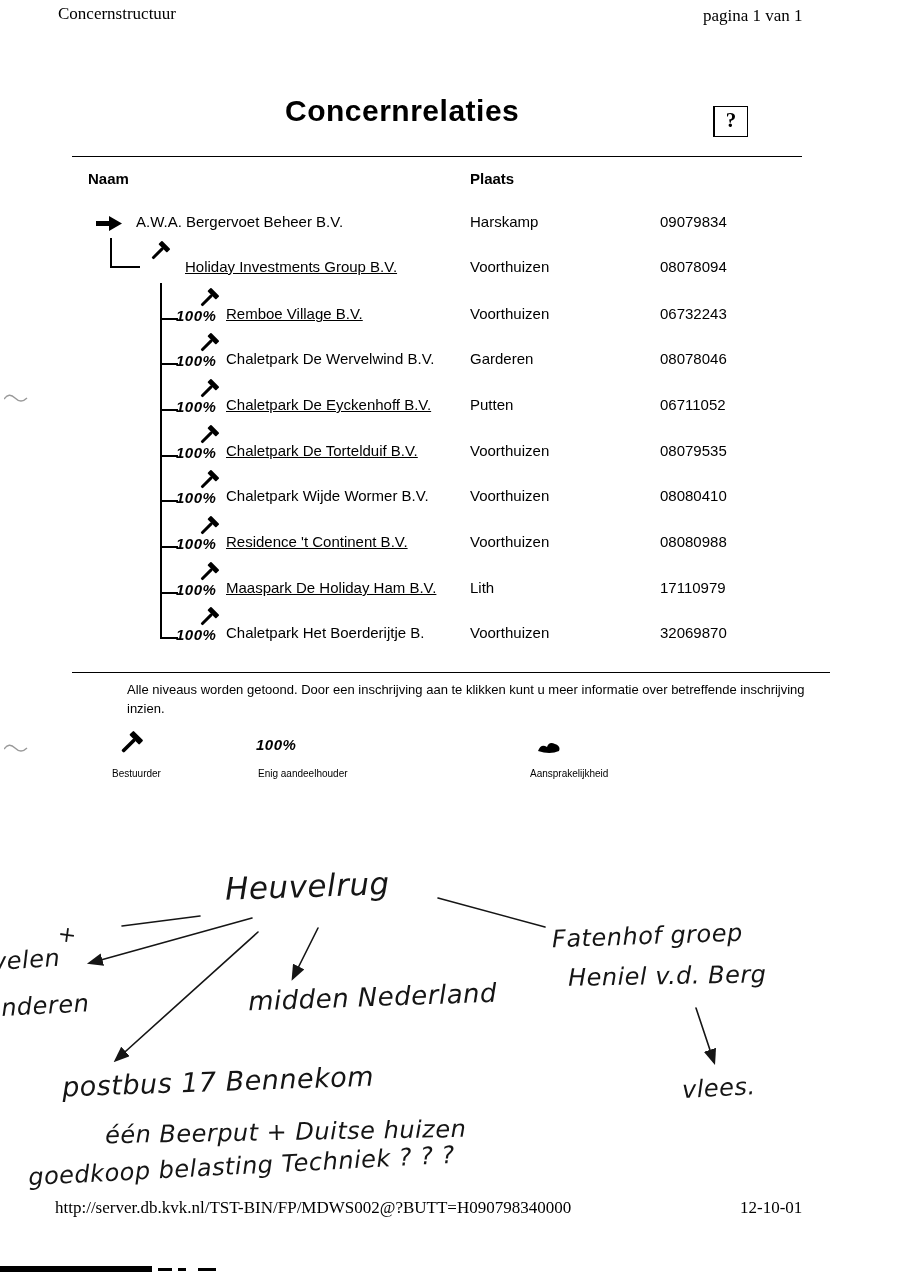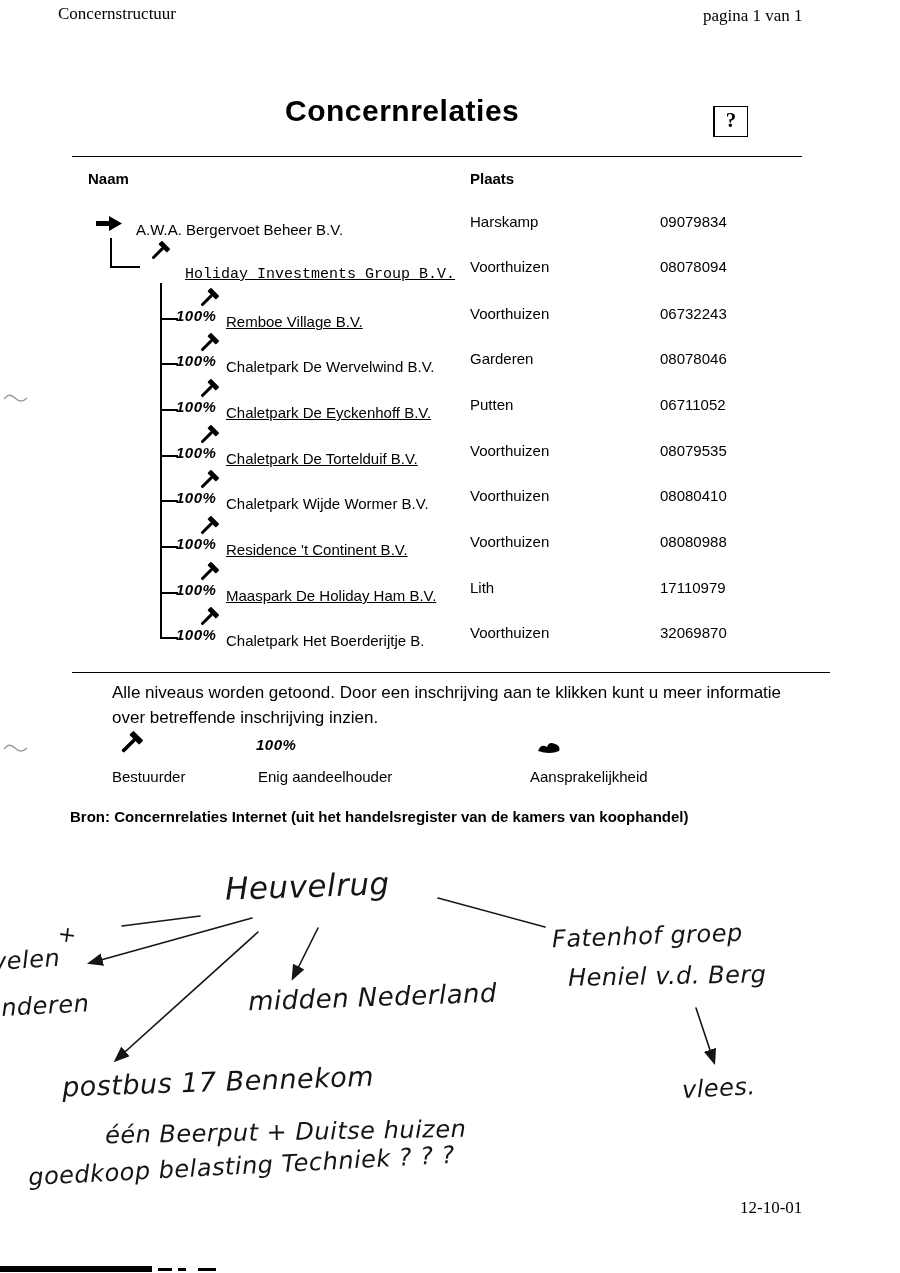--- a/index.html
+++ b/index.html
@@ -14,34 +14,34 @@
            font-family:"Liberation Sans", sans-serif; }
   .help {
     width:32px; height:29px; border:1px solid #000; border-left-width:2px;
     text-align:center; line-height:27px; font-weight:900; font-size:21px;
     font-family:"Liberation Serif", serif;
   }
   .hr { height:0; border-top:2px solid #000; }
   .hr.thin { border-top-width:1.5px; }
   .hdr { font-weight:bold; font-size:15px; }
   .row { position:absolute; left:0; width:100%; height:24px; font-size:15px; }
-  .row .name { position:absolute; top:0; white-space:nowrap;margin-top:8px; }
+  .row .name { position:absolute; top:0; white-space:nowrap; }
   .row .name.underline { text-decoration:underline; }
   .row .place { position:absolute; left:470px; top:0; }
   .row .kvk { position:absolute; left:660px; top:0; }
   .share { position:absolute; font-weight:bold; font-style:italic; font-size:15px;
            letter-spacing:0.5px; }
   .icon-slot { position:absolute; line-height:0; }
   .connector { position:absolute; border-color:#000; }
   .vline { border-left:2px solid #000; }
   .tick { border-top:2px solid #000; }
   .lshape { border-left:2px solid #000; border-bottom:2px solid #000; }
-  .note { font-size:17px; line-height:1.45; }
+  .note { font-size:13px; line-height:1.45;margin-left:15px; }
   .bold15 { font-size:15px; font-weight:bold; }
-  .label15 { font-size:15px; }
+  .label15 { font-size:10px; }
   .hand { position:absolute; font-family:"DejaVu Sans", sans-serif; font-style:italic;
           color:#151515; white-space:nowrap; letter-spacing:0.5px; }
   .scanbar { position:absolute; background:#000; }
 </style>
 </head>
 <body>
 
 <div class="page">
 
   <div class="abs serif" style="left:58px; top:4px">Concernstructuur</div>
@@ -68,21 +68,21 @@
         <span class="place">Harskamp</span>
         <span class="kvk">09079834</span>
       </div>
       <div class="row" style="top: 258px;">
         <span class="icon-slot" style="left: 147px; top: -18px;"><svg width="24" height="24" viewBox="0 0 26 26">
             <g transform="rotate(45 13 13)" fill="#000">
               <rect x="11.4" y="7" width="3.2" height="16" rx="1.2"></rect>
               <rect x="6.5" y="2" width="13" height="5.5" rx="1"></rect>
             </g>
           </svg></span>
-        <span class="name underline" style="left: 185px; font-family: Liberation Mono, monospace;">Holiday Investments Group B.V.</span>
+        <span class="name underline" style="left: 185px;">Holiday Investments Group B.V.</span>
         <span class="place">Voorthuizen</span>
         <span class="kvk">08078094</span>
       </div>
       <div class="abs connector tick" style="left: 160px; top: 318px; width: 18px;"></div>
       <div class="row" style="top: 305px;">
         <span class="icon-slot" style="left: 196px; top: -18px;"><svg width="24" height="24" viewBox="0 0 26 26">
             <g transform="rotate(45 13 13)" fill="#000">
               <rect x="11.4" y="7" width="3.2" height="16" rx="1.2"></rect>
               <rect x="6.5" y="2" width="13" height="5.5" rx="1"></rect>
             </g>
@@ -202,21 +202,20 @@
     <span class="abs icon-slot" style="left:536px; top:740px">
       <svg width="26" height="14" viewBox="0 0 26 14" fill="#000">
         <path d="M2 11 Q5 3 11 7 Q13 1 19 4 Q25 6 23 11 Q14 15 2 11 Z"></path>
         </svg>
     </span>
     <span class="abs label15" style="left:112px; top:768px">Bestuurder</span>
     <span class="abs label15" style="left:258px; top:768px">Enig aandeelhouder</span>
     <span class="abs label15" style="left:530px; top:768px">Aansprakelijkheid</span>
   </div>
 
-  <div class="abs bold15" style="left:70px; top:808px">Bron: Concernrelaties Internet (uit het handelsregister van de kamers van koophandel)</div>
 
   <svg class="abs" style="left:0; top:850px" width="900" height="420">
     <defs>
       <marker id="ah" markerWidth="10" markerHeight="8" refX="8" refY="4" orient="auto">
         <path d="M0 0 L10 4 L0 8 z" fill="#151515"></path>
       </marker>
     </defs>
     <g stroke="#151515" stroke-width="1.6" fill="none" stroke-linecap="round">
       <line x1="200" y1="66" x2="122" y2="76"></line>
       <line x1="252" y1="68" x2="90" y2="113" marker-end="url(#ah)"></line>
@@ -239,20 +238,21 @@
   <div class="hand" style="left:105px; top:1118px; font-size:24px; transform:rotate(-1deg)">één Beerput + Duitse huizen</div>
   <div class="hand" style="left:28px; top:1152px; font-size:24px; transform:rotate(-3deg)">goedkoop belasting Techniek ? ? ?</div>
 
   <svg class="abs" style="left:4px; top:392px" width="30" height="12">
     <path d="M0 7 q5 -7 11 -1 q6 6 12 0" stroke="#999" fill="none" stroke-width="1.3"></path>
     </svg>
   <svg class="abs" style="left:4px; top:742px" width="30" height="12">
     <path d="M0 7 q5 -7 11 -1 q6 6 12 0" stroke="#999" fill="none" stroke-width="1.3"></path>
     </svg>
 
+  <div class="abs serif" style="left:55px; top:1198px">http://server.db.kvk.nl/TST-BIN/FP/MDWS002@?BUTT=H090798340000</div>
   <div class="abs serif" style="left:740px; top:1198px">12-10-01</div>
 
   <div class="scanbar" style="left:0; top:1266px; width:152px; height:6px"></div>
   <div class="scanbar" style="left:158px; top:1268px; width:14px; height:3px"></div>
   <div class="scanbar" style="left:178px; top:1268px; width:8px; height:3px"></div>
   <div class="scanbar" style="left:198px; top:1268px; width:18px; height:3px"></div>
 
 </div>
 
 </body></html>

